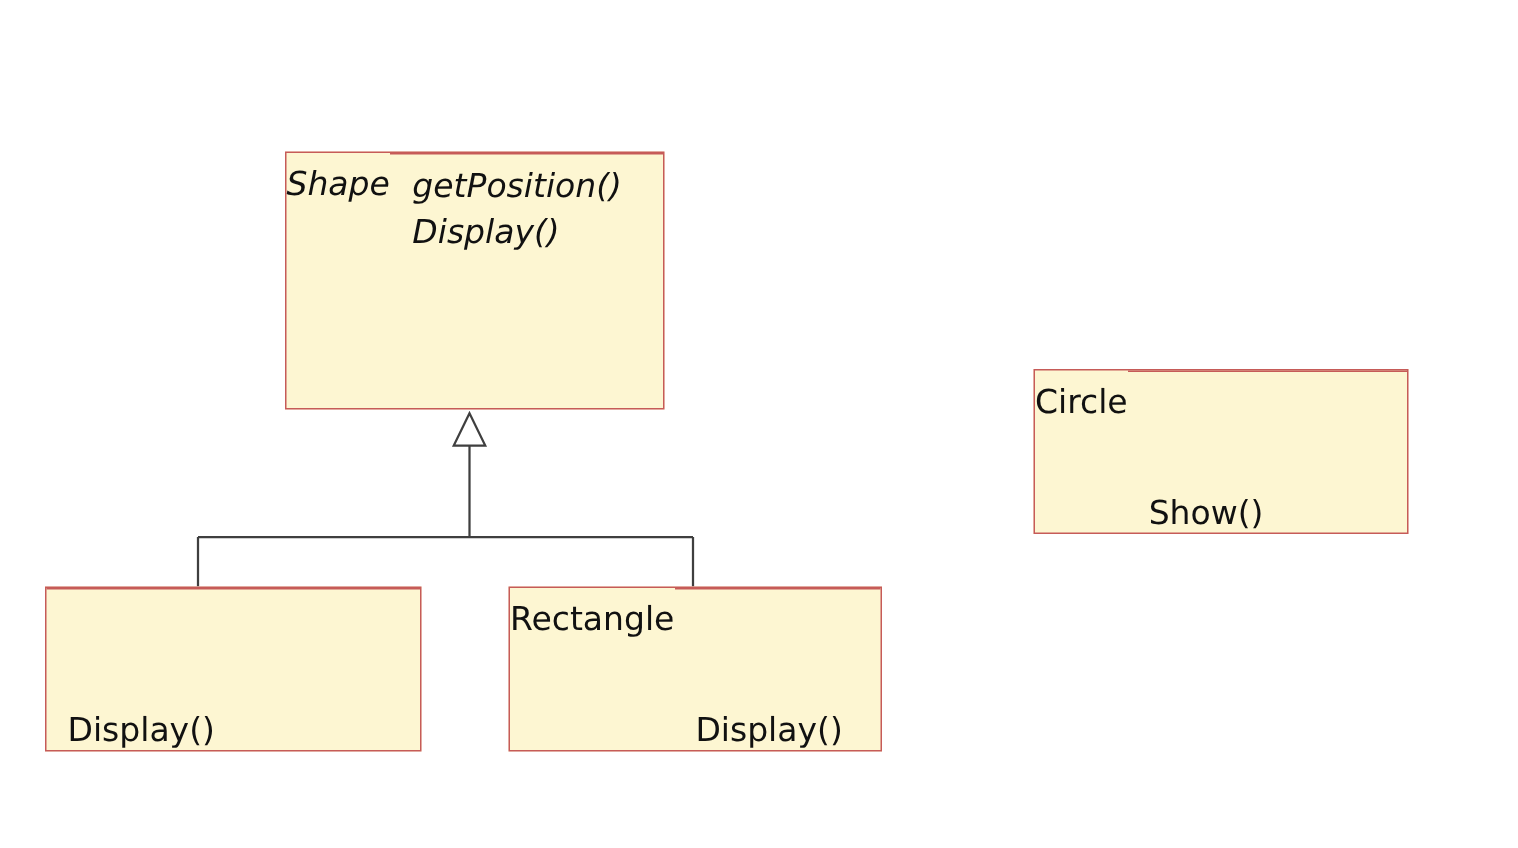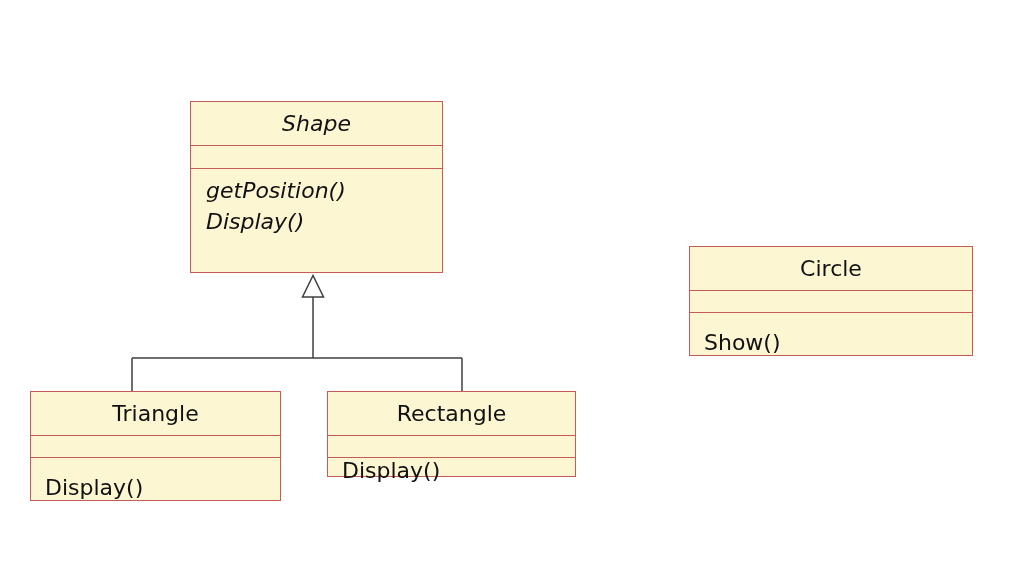--- a/index.html
+++ b/index.html
@@ -23,21 +23,20 @@
     left: 0;
     top: 0;
     width: 1012px;
     height: 565px;
     pointer-events: none;
   }
   .class-box {
     position: absolute;
     box-sizing: border-box;
     display: flex;
-    flex-direction: column;
     background: var(--box-fill, #fdf6d2);
     border: 1.5px solid var(--box-border, #c65b58);
     color: var(--text, #111111);
   }
   .class-title {
     display: flex;
     align-items: center;
     justify-content: center;
     font-size: 22px;
     flex: 0 0 auto;
@@ -61,22 +60,22 @@
     padding-left: 14px;
   }
   .italic {
     font-style: italic;
   }
   
   .box-shape     { left: 190px; top: 101px; width: 253px; height: 172px; }
   .box-shape .class-title { height: 43px; }
   .box-shape .class-attrs { height: 22px; }
   .box-triangle  { left: 30px;  top: 391px; width: 251px; height: 110px; }
-  .box-rectangle { left: 327px; top: 391px; width: 249px; height: 86px; }
-  .box-circle    { left: 689px; top: 246px; width: 284px; height: 110px; }
+  .box-rectangle { left: 339px; top: 391px; width: 249px; height: 110px; }
+  .box-circle    { left: 689px; top: 246px; width: 250px; height: 110px; }
   .small-box .class-title { height: 43px; }
   .small-box .class-attrs { height: 21px; }
 </style>
 </head>
 <body>
 
 <div class="canvas">
 
   <svg class="connectors" viewBox="0 0 1012 565" xmlns="http://www.w3.org/2000/svg">
     <line x1="313" y1="297" x2="313" y2="358" stroke-width="1.5" stroke="#3f3f3f"></line>
@@ -89,21 +88,20 @@
   <div class="class-box box-shape">
     <div class="class-title italic">Shape</div>
     <div class="class-attrs"></div>
     <div class="class-methods methods-multi italic">
       <div>getPosition()</div>
       <div>Display()</div>
     </div>
   </div>
 
   <div class="class-box small-box box-triangle">
-    <div class="class-title">Triangle</div>
     <div class="class-attrs"></div>
     <div class="class-methods methods-single">
       <div>Display()</div>
     </div>
   </div>
 
   <div class="class-box small-box box-rectangle">
     <div class="class-title">Rectangle</div>
     <div class="class-attrs"></div>
     <div class="class-methods methods-single">

